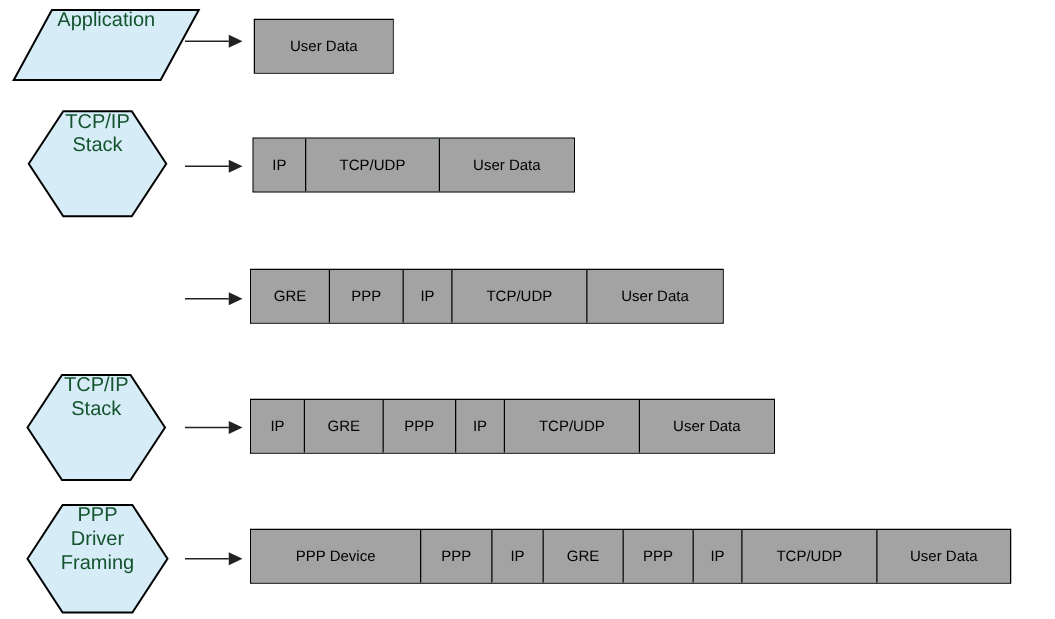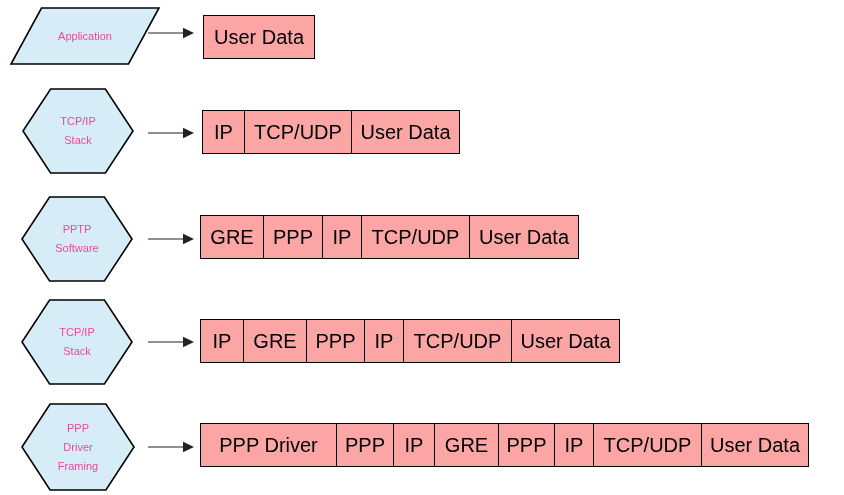--- a/index.html
+++ b/index.html
@@ -23,24 +23,23 @@
     position: absolute;
     left: 0; top: 0;
     overflow: visible;
   }
   .stage-label {
     position: absolute;
     left: 0; top: 0; right: 0; bottom: 0;
     display: flex;
     flex-direction: column;
     align-items: center;
-    justify-content: center;
-    font-size: 11px;
+    font-size: 16px;
     line-height: 19px;
-    color: #ec4899;
+    color: #14532d;
     text-align: center;
     pointer-events: none;
   }
   .flow-arrow {
     position: absolute;
     width: 48px;
     height: 14px;
   }
   .packet-row {
     position: absolute;
@@ -48,23 +47,23 @@
     height: 44px;
     border: 1.5px solid #000000;
     box-sizing: border-box;
     background: #d6edf8;
   }
   .packet-segment {
     display: flex;
     align-items: center;
     justify-content: center;
     box-sizing: border-box;
-    font-size: 20px;
+    font-size: 12px;
     color: #000000;
-    background: #fca5a5;
+    background: #a3a3a3;
     white-space: nowrap;
   }
   .packet-segment + .packet-segment {
     border-left: 1.4px solid #000000;
   }
 </style>
 </head>
 <body>
 
 <div id="canvas">
@@ -93,29 +92,20 @@
       </div>
     </div>
     <div class="flow-arrow" style="left: 147px; top: 126px;"><svg width="48" height="14" viewBox="0 0 48 14">
         <line x1="1" y1="7" x2="36" y2="7" stroke="#222222" stroke-width="1.2"></line>
         <polygon points="36,1.8 47,7 36,12.2" fill="#222222"></polygon>
       </svg></div>
     <div class="packet-row" style="left: 202px; top: 110px;">
       <div class="packet-segment" style="width: 41px;">IP</div>
       <div class="packet-segment" style="width: 107px;">TCP/UDP</div>
       <div class="packet-segment" style="width: 108px;">User Data</div>
-    </div>
-    <div class="stage-shape" style="left: 21px; top: 196px; width: 112px; height: 86px;">
-      <svg width="112" height="86" viewBox="0 0 112 86">
-        <polygon points="1,43 28.6,1 83.4,1 111,43 83.4,85 28.6,85" fill="#d6edf8" stroke="#000000" stroke-width="1.6"></polygon>
-      </svg>
-      <div class="stage-label">
-        <span>PPTP</span>
-        <span>Software</span>
-      </div>
     </div>
     <div class="flow-arrow" style="left: 147px; top: 232px;"><svg width="48" height="14" viewBox="0 0 48 14">
         <line x1="1" y1="7" x2="36" y2="7" stroke="#222222" stroke-width="1.2"></line>
         <polygon points="36,1.8 47,7 36,12.2" fill="#222222"></polygon>
       </svg></div>
     <div class="packet-row" style="left: 200px; top: 215px;">
       <div class="packet-segment" style="width: 62px;">GRE</div>
       <div class="packet-segment" style="width: 59px;">PPP</div>
       <div class="packet-segment" style="width: 39px;">IP</div>
       <div class="packet-segment" style="width: 108px;">TCP/UDP</div>
@@ -150,21 +140,21 @@
         <span>PPP</span>
         <span>Driver</span>
         <span>Framing</span>
       </div>
     </div>
     <div class="flow-arrow" style="left: 147px; top: 440px;"><svg width="48" height="14" viewBox="0 0 48 14">
         <line x1="1" y1="7" x2="36" y2="7" stroke="#222222" stroke-width="1.2"></line>
         <polygon points="36,1.8 47,7 36,12.2" fill="#222222"></polygon>
       </svg></div>
     <div class="packet-row" style="left: 200px; top: 423px;">
-      <div class="packet-segment" style="width: 135px;">PPP Driver</div>
+      <div class="packet-segment" style="width: 135px;">PPP Device</div>
       <div class="packet-segment" style="width: 57px;">PPP</div>
       <div class="packet-segment" style="width: 41px;">IP</div>
       <div class="packet-segment" style="width: 64px;">GRE</div>
       <div class="packet-segment" style="width: 56px;">PPP</div>
       <div class="packet-segment" style="width: 39px;">IP</div>
       <div class="packet-segment" style="width: 108px;">TCP/UDP</div>
       <div class="packet-segment" style="width: 107px;">User Data</div>
     </div>
   </div>
 

